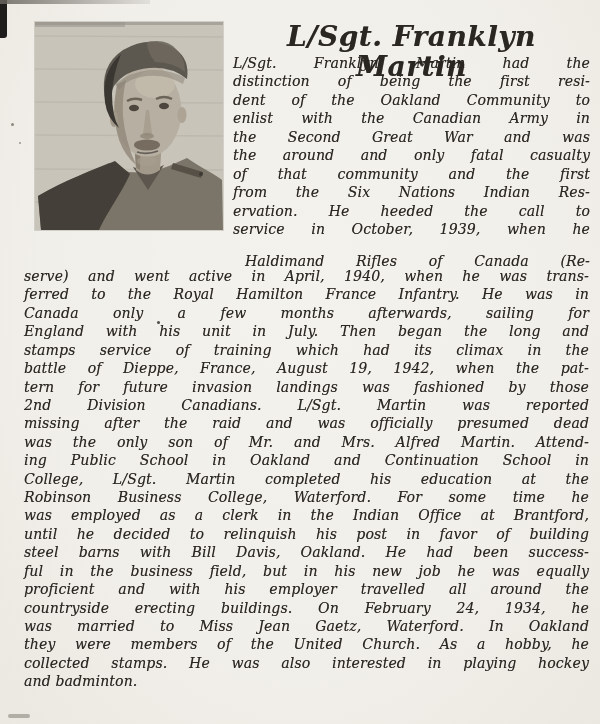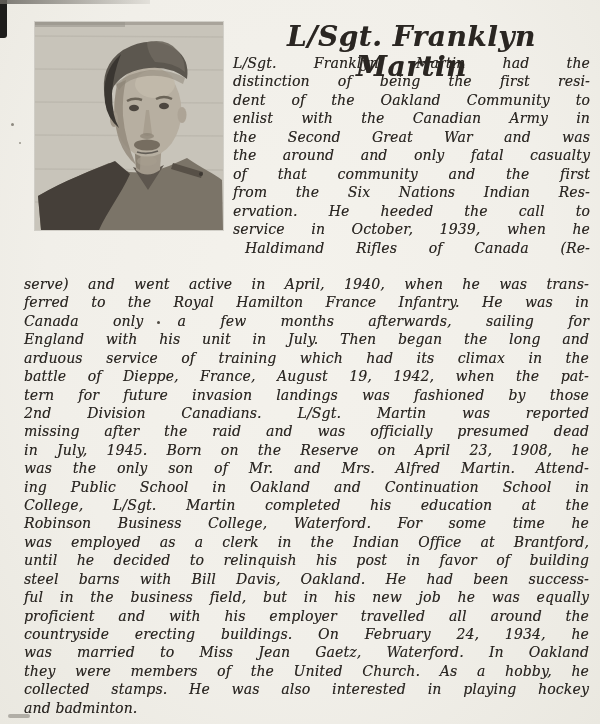--- a/index.html
+++ b/index.html
@@ -39,23 +39,23 @@
   
   .title {
     position: absolute; left: 233px; top: 22px; width: 357px;
     font-style: italic; font-weight: 700; font-size: 28px; line-height: 30px;
     text-align: center; letter-spacing: .5px;
     text-shadow: .2px .2px .3px rgba(39,35,32,.5);
   }
   .bio { position: absolute; font-size: 14px; letter-spacing: .15px;
          text-shadow: .2px .2px .3px rgba(39,35,32,.5); font-style: italic; }
   .col-text  { left: 233px; top: 54px;  width: 357px; line-height: 18.45px; }
-  .full-text { left: 24px;  top: 275px; width: 565px; line-height: 18.42px; }
+  .full-text { left: 24px;  top: 267px; width: 565px; line-height: 18.42px; }
   .line { text-align: justify; text-align-last: justify; }
-  .col-text .line:last-child { margin-left: 12px; }   
+  .col-text .line:last-child { margin-left: 12px; margin-top: 13px; }   
   .full-text .line:last-child { text-align-last: left; } 
 </style>
 </head>
 <body>
 
 <div class="page">
 
   <div class="artifact edge-strip"></div>
   <div class="artifact top-bar"></div>
   <div class="artifact speck-a"></div>
@@ -132,26 +132,25 @@
       <div class="line">ervation. He heeded the call to</div>
       <div class="line">service in October, 1939, when he</div>
       <div class="line">Haldimand Rifles of Canada (Re-</div>
     </div>
 
   <div class="bio full-text">
       <div class="line">serve) and went active in April, 1940, when he was trans-</div>
       <div class="line">ferred to the Royal Hamilton France Infantry. He was in</div>
       <div class="line">Canada only a few months afterwards, sailing for</div>
       <div class="line">England with his unit in July. Then began the long and</div>
-      <div class="line">arduous service of training which had its climax in the</div>
+      <div class="line">stamps service of training which had its climax in the</div>
       <div class="line">battle of Dieppe, France, August 19, 1942, when the pat-</div>
       <div class="line">tern for future invasion landings was fashioned by those</div>
       <div class="line">2nd Division Canadians. L/Sgt. Martin was reported</div>
       <div class="line">missing after the raid and was officially presumed dead</div>
-      <div class="line">in July, 1945. Born on the Reserve on April 23, 1908, he</div>
       <div class="line">was the only son of Mr. and Mrs. Alfred Martin. Attend-</div>
       <div class="line">ing Public School in Oakland and Continuation School in</div>
       <div class="line">College, L/Sgt. Martin completed his education at the</div>
       <div class="line">Robinson Business College, Waterford. For some time he</div>
       <div class="line">was employed as a clerk in the Indian Office at Brantford,</div>
       <div class="line">until he decided to relinquish his post in favor of building</div>
       <div class="line">steel barns with Bill Davis, Oakland. He had been success-</div>
       <div class="line">ful in the business field, but in his new job he was equally</div>
       <div class="line">proficient and with his employer travelled all around the</div>
       <div class="line">countryside erecting buildings. On February 24, 1934, he</div>

